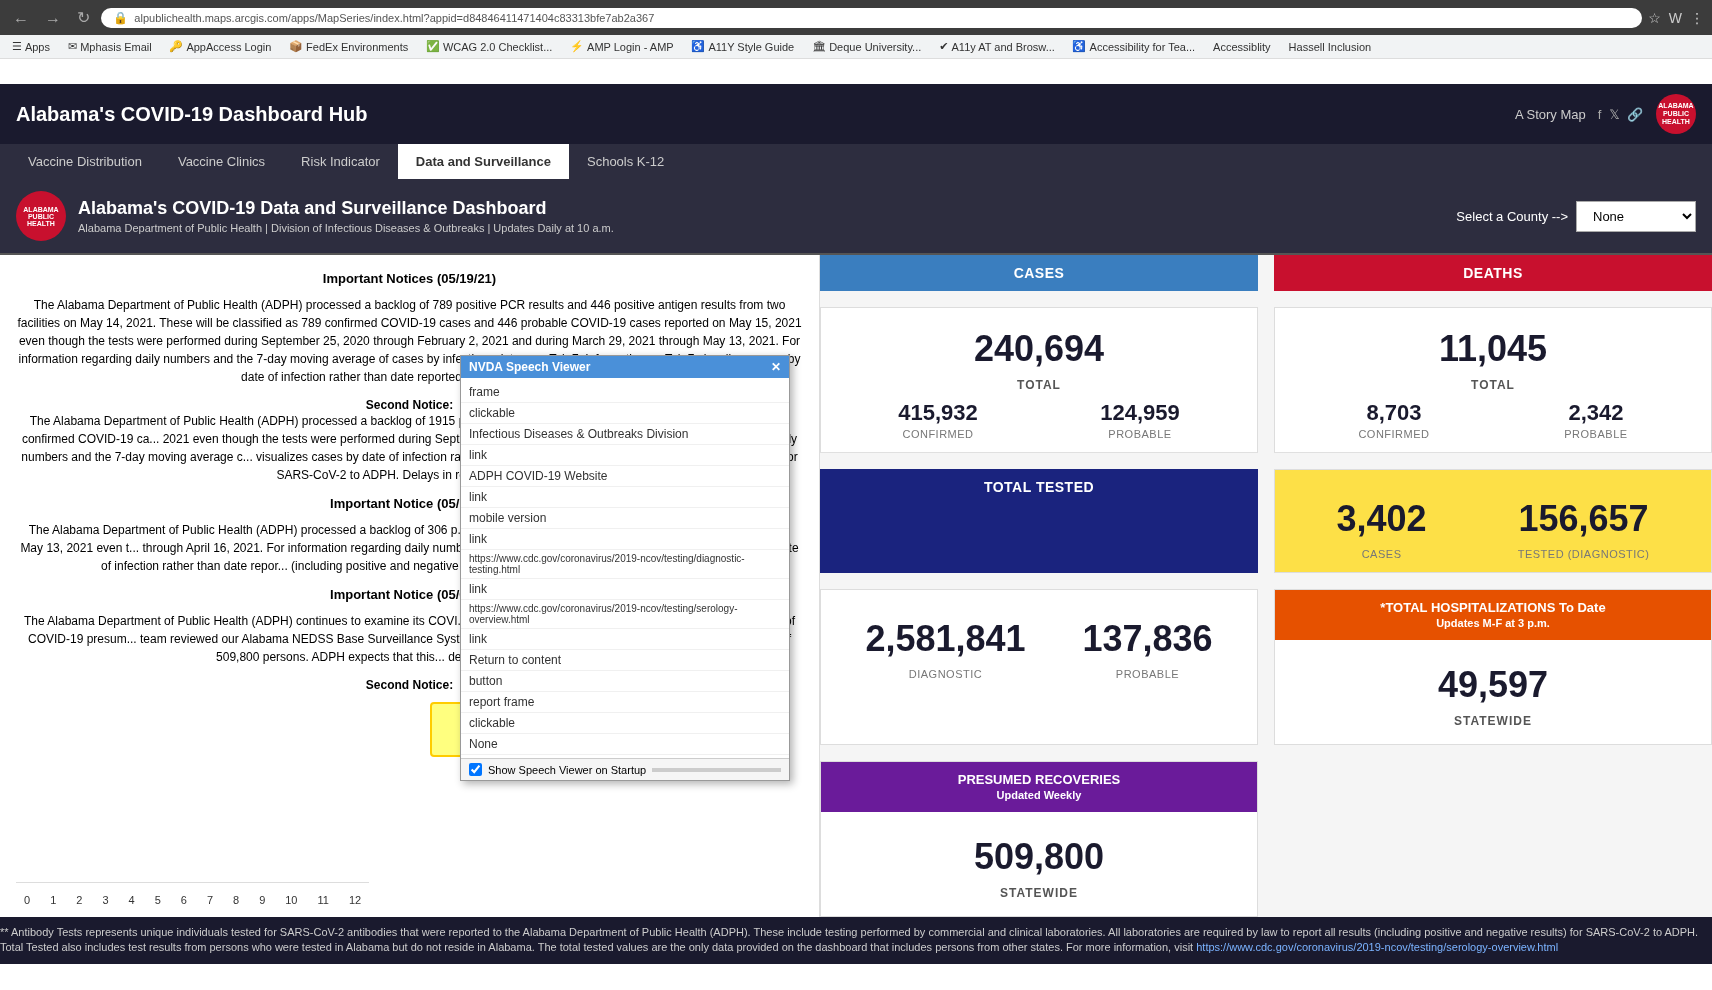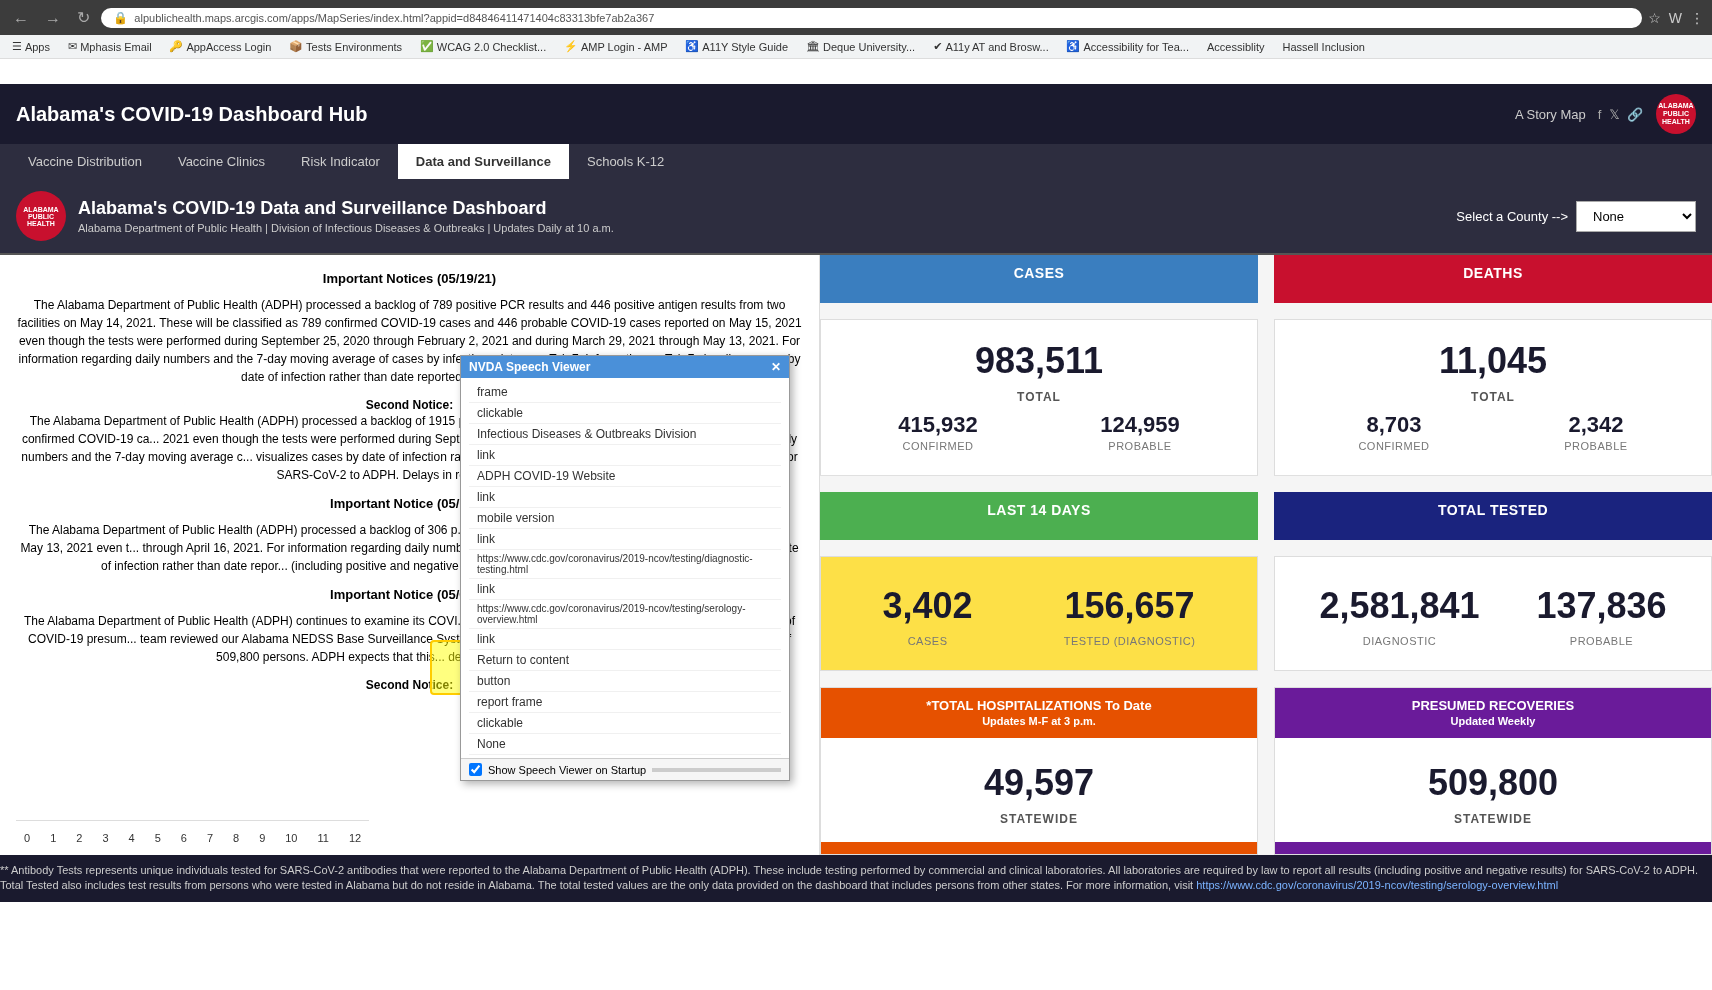--- a/index.html
+++ b/index.html
@@ -234,21 +234,21 @@
       background: #4a90d9;
       color: #fff;
       padding: 4px 8px;
       font-size: 12px;
       font-weight: bold;
       display: flex;
       justify-content: space-between;
       align-items: center;
     }
     .nvda-content {
-      padding: 4px 8px;
+      padding: 4px 0;
       max-height: 380px;
       overflow-y: auto;
     }
     .nvda-item {
       padding: 3px 8px;
       cursor: pointer;
       border-bottom: 1px solid #f0f0f0;
       color: #333;
     }
     .nvda-footer {
@@ -373,21 +373,21 @@
   <div class="bookmark-item">
     <span class="bookmark-icon">✉</span>
     <span>Mphasis Email</span>
   </div>
   <div class="bookmark-item">
     <span class="bookmark-icon">🔑</span>
     <span>AppAccess Login</span>
   </div>
   <div class="bookmark-item">
     <span class="bookmark-icon">📦</span>
-    <span>Tests Environments</span>
+    <span>FedEx Environments</span>
   </div>
   <div class="bookmark-item">
     <span class="bookmark-icon">✅</span>
     <span>WCAG 2.0 Checklist...</span>
   </div>
   <div class="bookmark-item">
     <span class="bookmark-icon">⚡</span>
     <span>AMP Login - AMP</span>
   </div>
   <div class="bookmark-item">
@@ -524,21 +524,21 @@
     </div>
   </div>
 
   <div class="right-panel">
 
     <div class="stat-header cases-header">CASES</div>
 
     <div class="stat-header deaths-header">DEATHS</div>
 
     <div class="stat-cell" style="background:#fff; border-bottom:1px solid #e0e0e0;">
-      <div class="stat-number">983,511</div>
+      <div class="stat-number">240,694</div>
       <div class="stat-label">TOTAL</div>
       <div class="stat-sub-row">
         <div class="stat-sub-item">
           <div class="stat-sub-number">415,932</div>
           <div class="stat-sub-label">CONFIRMED</div>
         </div>
         <div class="stat-sub-item">
           <div class="stat-sub-number">124,959</div>
           <div class="stat-sub-label">PROBABLE</div>
         </div>
@@ -553,21 +553,20 @@
           <div class="stat-sub-number">8,703</div>
           <div class="stat-sub-label">CONFIRMED</div>
         </div>
         <div class="stat-sub-item">
           <div class="stat-sub-number">2,342</div>
           <div class="stat-sub-label">PROBABLE</div>
         </div>
       </div>
     </div>
 
-    <div class="stat-header last14-header">LAST 14 DAYS</div>
 
     <div class="stat-header total-tested-header">TOTAL TESTED</div>
 
     <div class="stat-cell" style="background:#fde047;">
       <div class="stat-sub-row">
         <div class="stat-sub-item">
           <div class="stat-number">3,402</div>
           <div class="stat-sub-label">CASES</div>
         </div>
         <div class="stat-sub-item">

